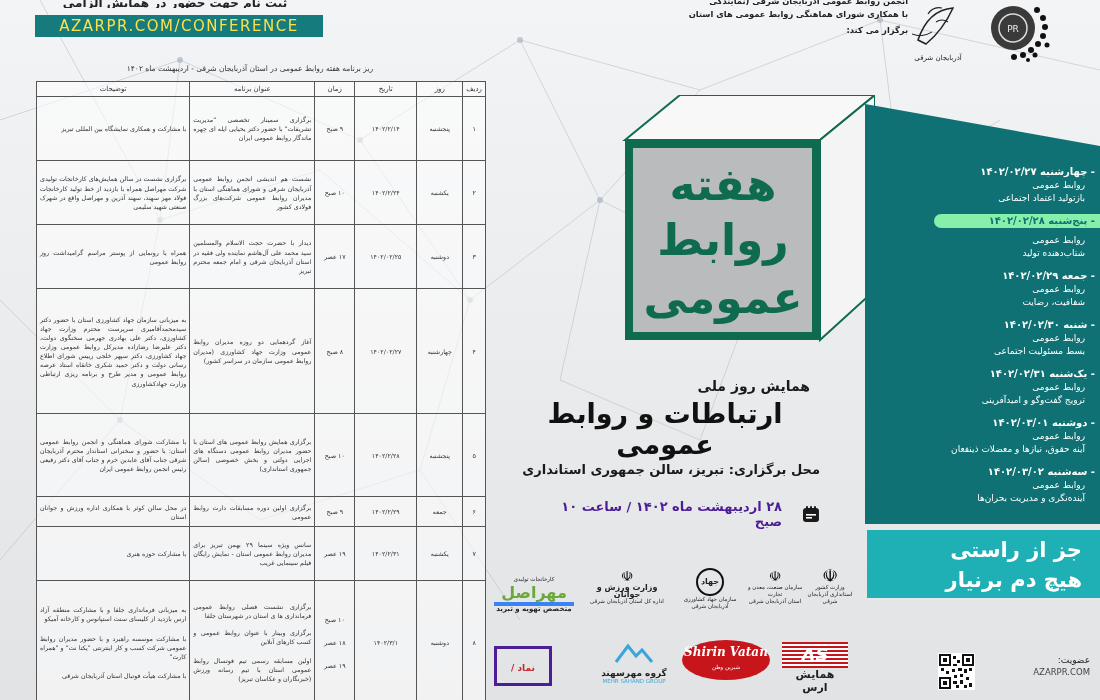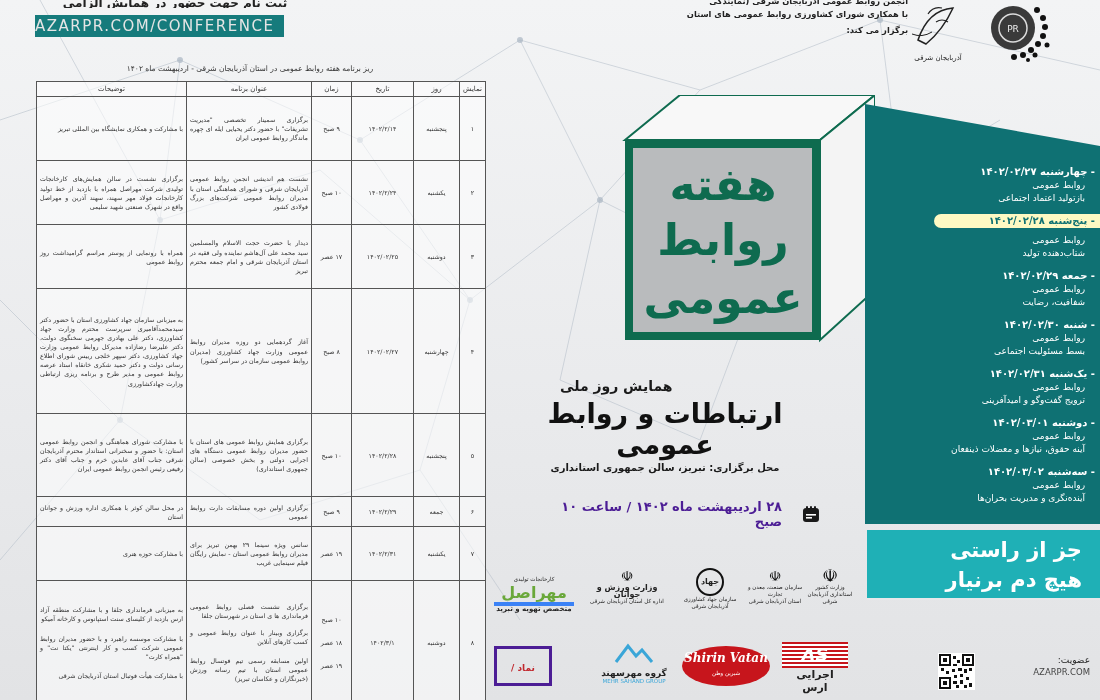--- a/index.html
+++ b/index.html
@@ -10,23 +10,23 @@
     position: relative;
     color: #222;
   }
   .net { position: absolute; inset: 0; pointer-events: none; }
   .top-cut {
     position: absolute; left: 60px; top: 0; width: 230px; height: 8px;
     direction: rtl; font-size: 12px; font-weight: bold; color: #222; overflow: hidden;
     line-height: 6px; text-align: center;
   }
   .url-banner {
-    position: absolute; left: 35px; top: 15px; width: 249px; height: 22px;
-    background: #167b7c; color: #e5e5e5; font-family: "DejaVu Sans", sans-serif;
-    font-size: 15px; letter-spacing: 1.5px; line-height: 22px; 
+    position: absolute; left: 35px; top: 15px; width: 288px; height: 22px;
+    background: #167b7c; color: #fde047; font-family: "DejaVu Sans", sans-serif;
+    font-size: 15px; letter-spacing: 1.5px; line-height: 22px; text-align: center;
   }
   .table-title {
     position: absolute; left: 110px; top: 64px; width: 280px;
     direction: rtl; font-size: 7.5px; text-align: center; color: #333;
   }
   table.sched {
     position: absolute; left: 36px; top: 81px; width: 450px;
     border-collapse: collapse; direction: rtl; font-size: 6.3px; line-height: 1.45;
     background: rgba(255,255,255,0.55);
   }
@@ -48,51 +48,51 @@
     font-size: 8.3px; font-weight: bold; line-height: 16px; color: #222; text-align: right;
   }
   .logo-circle {
     position: absolute; left: 983px; top: 0; width: 70px; height: 62px;
   }
   .logo-script { position: absolute; left: 908px; top: 0; width: 60px; height: 64px; }
 
   .cube { position: absolute; left: 615px; top: 95px; width: 260px; height: 260px; }
 
   .conf-sub {
-    position: absolute; left: 560px; top: 378px; width: 250px; text-align: left;
+    position: absolute; left: 560px; top: 378px; width: 250px; text-align: right;
     direction: rtl; font-size: 14px; font-weight: bold; color: #1a1a1a;
   }
   .conf-title {
     position: absolute; left: 500px; top: 398px; width: 330px; text-align: center;
     direction: rtl; font-size: 27px; font-weight: bold; color: #111; letter-spacing: -0.5px;
   }
   .conf-place {
-    position: absolute; left: 510px; top: 462px; width: 310px; text-align: center;
-    direction: rtl; font-size: 10px; font-weight: bold; color: #1a1a1a;
+    position: absolute; left: 510px; top: 462px; width: 310px; 
+    direction: rtl; font-size: 13px; font-weight: bold; color: #1a1a1a;
   }
   .conf-date {
     position: absolute; left: 530px; top: 503px; width: 290px; height: 22px;
     direction: rtl; display: flex; align-items: center; justify-content: flex-end; gap: 20px;
     font-size: 13px; font-weight: bold; color: #4c1d95;
   }
   .cal-icon { width: 18px; height: 18px; }
 
   .side-panel {
     position: absolute; left: 865px; top: 104px; width: 235px; height: 420px;
     background: #0f7173;
     clip-path: polygon(0 0, 100% 42px, 100% 100%, 0 100%);
   }
   .side-list {
     position: absolute; left: 870px; top: 165px; width: 225px; direction: rtl; color: #fff;
   }
   .side-item { margin-bottom: 9px; padding-right: 0; }
   .side-item .d { font-size: 10px; font-weight: bold; line-height: 14px; white-space: nowrap; }
   .side-item .l { font-size: 9px; line-height: 13px; padding-right: 10px; }
   .side-item.hl .d {
-    background: #fef9c3; color: #0f7173; border-radius: 0 0 0 10px;
+    background: #86efac; color: #0f7173; border-radius: 0 0 0 10px;
     margin-right: -5px; padding-right: 5px; margin-left: 64px; border-radius: 8px 0 0 8px;
   }
   .slogan {
     position: absolute; left: 867px; top: 530px; width: 233px; height: 70px;
     background: #1fb0b6; direction: rtl; color: #fff; font-weight: bold;
     font-size: 21px; line-height: 30px; padding: 5px 18px 0 0; text-align: right;
     border-bottom: 2px solid #e7e8ea;
   }
   .membership {
     position: absolute; left: 1010px; top: 655px; direction: rtl; font-size: 9px; color: #222;
@@ -133,21 +133,21 @@
   </g>
 </svg>
 
 <div class="top-cut">ثبت نام جهت حضور در همایش الزامی است</div>
 <div class="url-banner">AZARPR.COM/CONFERENCE</div>
 
 <div class="table-title">ریز برنامه هفته روابط عمومی در استان آذربایجان شرقی  -  اردیبهشت ماه ۱۴۰۲</div>
 <table class="sched">
   <thead>
     <tr>
-      <th>نمایش</th>
+      <th>ردیف</th>
       <th>روز</th>
       <th>تاریخ</th>
       <th>زمان</th>
       <th>عنوان برنامه</th>
       <th>توضیحات</th>
     </tr>
   </thead>
   <tbody>
     <tr style="height:64px">
       <td class="c-num">۱</td>
@@ -229,21 +229,21 @@
         <span>با مشارکت موسسه راهبرد و با حضور مدیران روابط عمومی شرکت کسب و کار اینترنتی "یکتا نت" و "همراه کارت"</span>
         <span class="gap" style="height:10px"></span>
         <span>با مشارکت هیأت فوتبال استان آذربایجان شرقی</span>
       </td>
     </tr>
   </tbody>
 </table>
 
 <div class="header-text">
   <div style="height:6px;overflow:hidden;line-height:2px">انجمن روابط عمومی آذربایجان شرقی (نمایندگی</div>
-  <div>با همکاری شورای کشاورزی روابط عمومی های استان</div>
+  <div>با همکاری شورای هماهنگی روابط عمومی های استان</div>
   <div>برگزار می کند:</div>
 </div>
 <svg class="logo-script" viewBox="0 0 60 64">
   <path d="M10 40 Q20 10 45 8 Q35 30 18 44 Z" fill="none" stroke="#222" stroke-width="1.5"></path>
   <path d="M20 14 q5 -8 14 -6 M28 22 q6 -4 12 0" stroke="#222" stroke-width="1.2" fill="none"></path>
   <path d="M4 34 q10 4 20 -2" stroke="#222" stroke-width="1" fill="none"></path>
   <text x="30" y="60" font-size="7" text-anchor="middle" fill="#222" font-family="DejaVu Sans, sans-serif">آذربایجان شرقی</text>
 </svg>
 <svg class="logo-circle" viewBox="0 0 70 62">
   <circle cx="30" cy="28" r="22" fill="#3a3a3a"></circle>
@@ -363,27 +363,27 @@
   <div class="sp" style="left:0;top:6px;width:58px;height:40px;border:3px solid #4c1d95;">
     <span style="display:block;font-size:9px;font-weight:bold;color:#c1272d;line-height:38px;">نماد / شیپور</span>
   </div>
   <div class="sp" style="left:100px;top:2px;width:80px;">
     <svg width="40" height="22" viewBox="0 0 40 22">
         <path d="M2 20 L14 4 L22 14 L28 8 L38 20" fill="none" stroke="#3aa6d8" stroke-width="3"></path>
       </svg>
     <span style="display:block;font-size:9px;font-weight:bold;">گروه مهرسهند</span>
     <span class="cap" style="color:#3aa6d8;direction:ltr;">MEHR SAHAND GROUP</span>
   </div>
-  <div class="sp" style="left:188px;top:6px;width:88px;height:40px;background:#c7151c;border-radius:50%;">
+  <div class="sp" style="left:188px;top:0;width:88px;height:40px;background:#c7151c;border-radius:50%;">
     <span style="display:block;font-family:'DejaVu Serif',serif;font-style:italic;font-weight:bold;color:#fff;font-size:12px;line-height:24px;direction:ltr;">Shirin Vatan</span>
     <span class="cap" style="color:#fff;">شیرین وطن</span>
   </div>
   <div class="sp" style="left:288px;top:2px;width:66px;">
     <span style="display:block;background:repeating-linear-gradient(0deg,#c7151c 0 2px,#fff 2px 4px);color:#fff;font-style:italic;font-weight:bold;font-size:18px;line-height:26px;direction:ltr;">AS</span>
-    <span style="display:block;font-size:11px;font-weight:bold;">اجرایی ارس</span>
+    <span style="display:block;font-size:11px;font-weight:bold;">همایش ارس</span>
   </div>
 </div>
 
 <svg class="qr" viewBox="0 0 37 37">
   <rect width="37" height="37" fill="#fff"></rect>
   <rect x="2" y="2" width="10" height="10" fill="none" stroke="#111" stroke-width="2"></rect>
     <rect x="5" y="5" width="4" height="4" fill="#111"></rect>
   <rect x="25" y="2" width="10" height="10" fill="none" stroke="#111" stroke-width="2"></rect>
     <rect x="28" y="5" width="4" height="4" fill="#111"></rect>
   <rect x="2" y="25" width="10" height="10" fill="none" stroke="#111" stroke-width="2"></rect>

